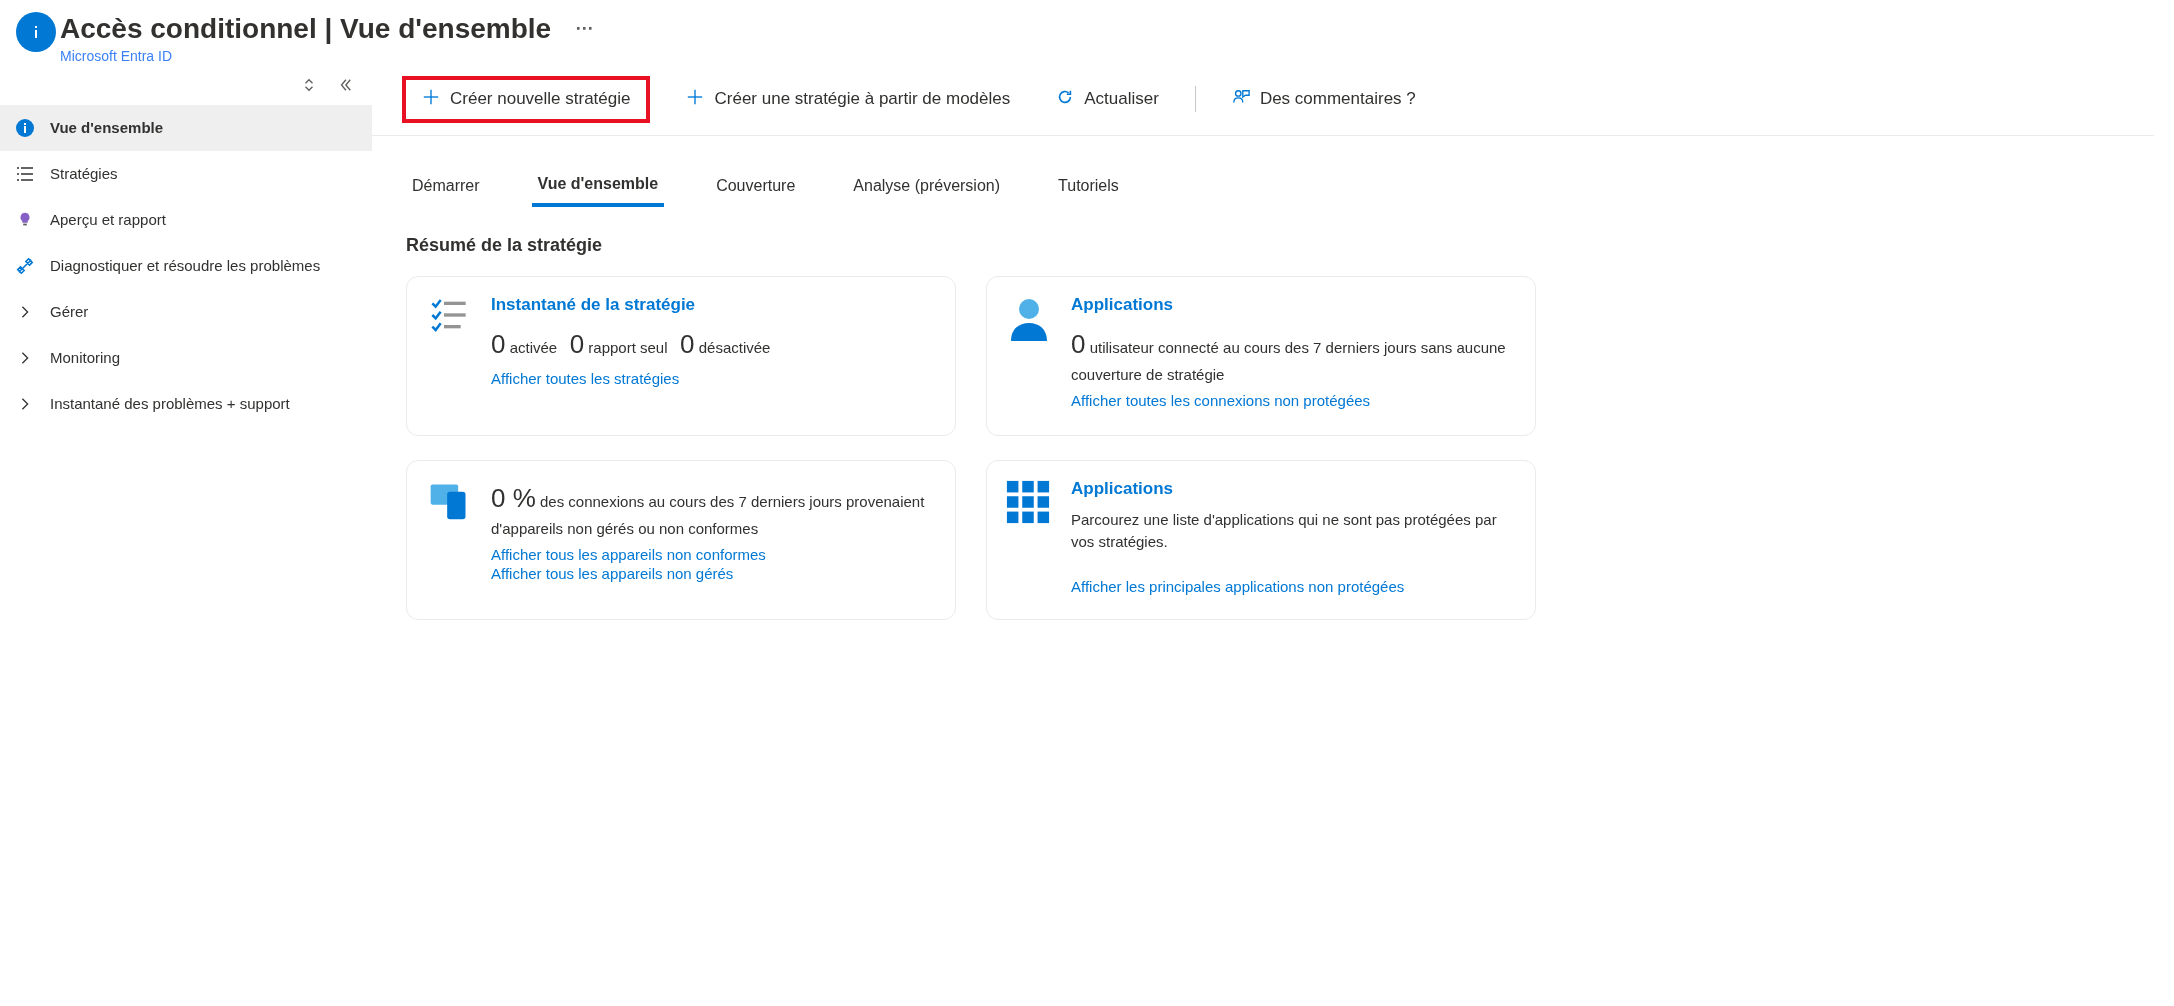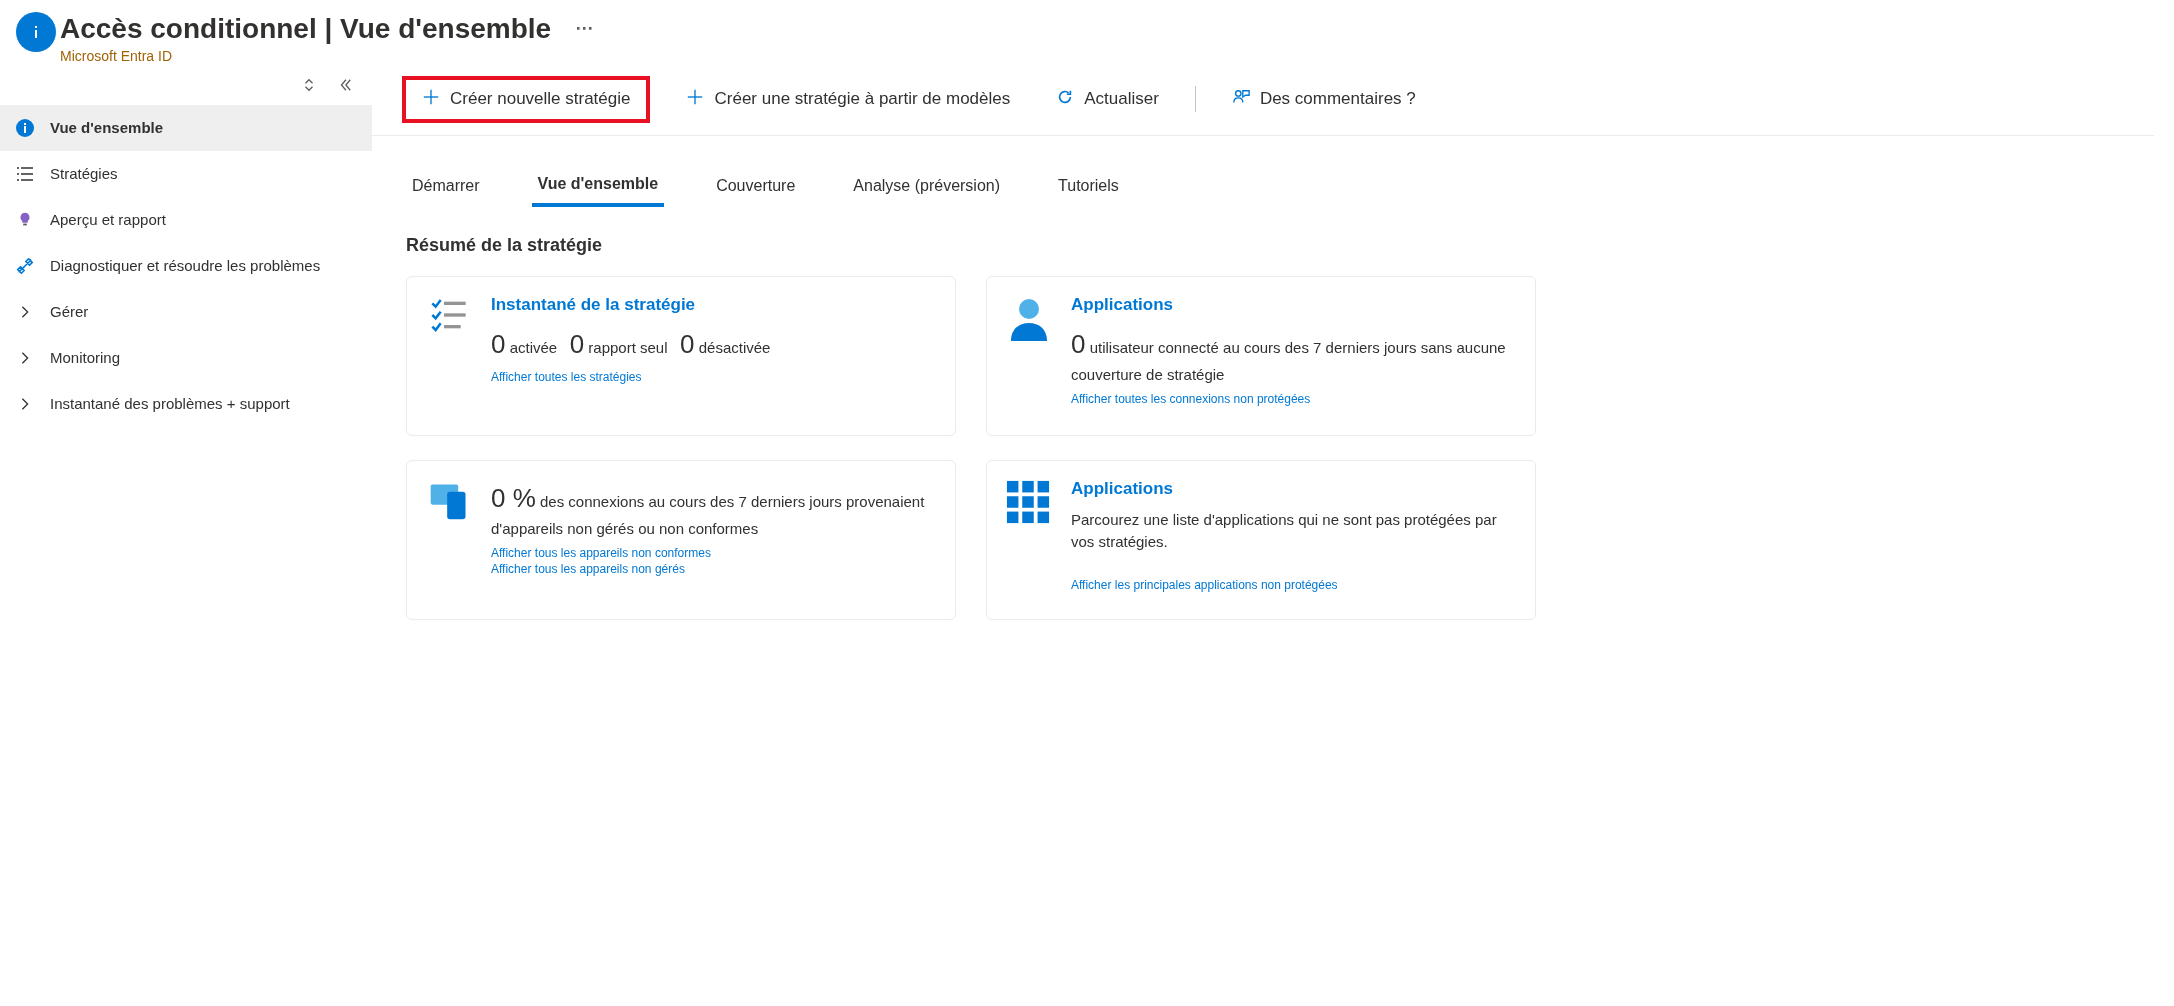--- a/index.html
+++ b/index.html
@@ -40,21 +40,21 @@
     font-size: 28px;
     font-weight: 600;
     color: #323130;
     line-height: 1.2;
     display: flex;
     align-items: center;
     gap: 20px;
   }
   .header-subtitle {
     font-size: 14px;
-    color: #a16207;
+    color: #3b82f6;
     margin-top: 2px;
   }
   .ellipsis-btn { color:#605e5c; font-size:18px; cursor:pointer; padding:4px; }
 
   
   .layout {
     display: flex;
     align-items: flex-start;
   }
 
@@ -131,40 +131,40 @@
 
   .cards-grid {
     display:grid;
     grid-template-columns: 1fr 1fr;
     gap: 24px 30px;
     margin-left:34px;
     max-width: 1130px;
   }
   .card {
     border:1px solid #edebe9;
-    border-radius:6px;
+    border-radius:12px;
     padding: 18px 18px 18px 18px;
     display:flex;
     gap:18px;
     min-height: 160px;
   }
   .card-icon-wrap { width:48px; flex:none; }
   .card-title {
     color: var(--azure-blue);
     font-size:17px;
     font-weight:600;
     margin-bottom: 10px;
     cursor:pointer;
   }
   .card-body { flex:1; }
   .card-stats { color:#323130; font-size:15px; margin-bottom:6px; line-height:1.5;}
   .card-stats .bignum { font-size:26px; font-weight:400; color:#323130; }
   .card-link {
     color: var(--link-blue);
-    font-size:12px;
+    font-size:15px;
     cursor:pointer;
     display:block;
     margin-top:2px;
   }
   .card-link + .card-link { margin-top:2px; }
 
 </style>
 </head>
 <body>
 

